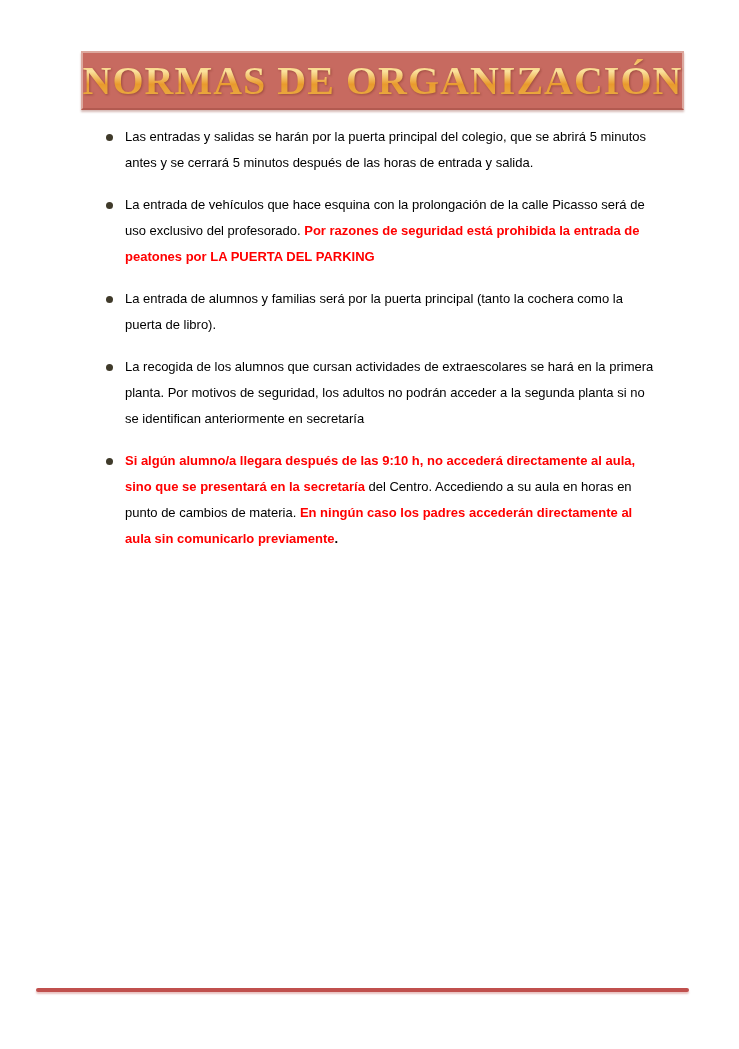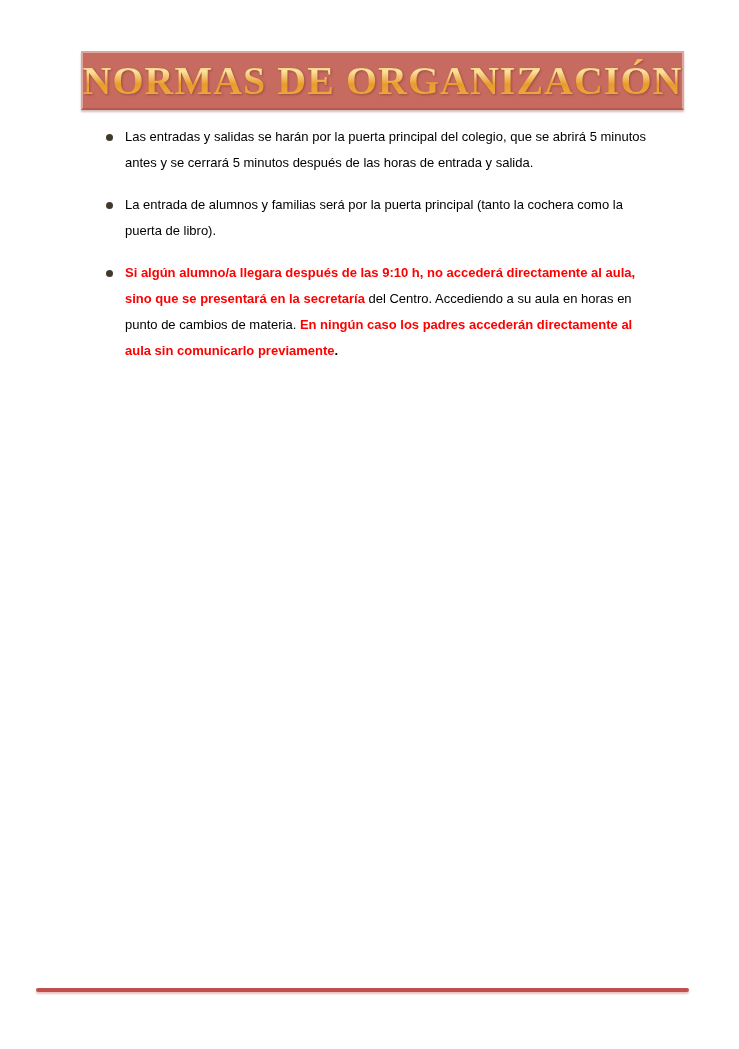--- a/index.html
+++ b/index.html
@@ -70,19 +70,21 @@
 <body>
 
 <div class="page">
 
   <div class="banner">
     <span class="banner-text">NORMAS DE ORGANIZACIÓN</span>
   </div>
 
   <ul class="rules" id="rules-list">
       <li><span class="dot"></span><span class="seg-normal">Las entradas y salidas se harán por la puerta principal del colegio, que se abrirá 5 minutos antes y se cerrará 5 minutos después de las horas de entrada y salida.</span></li>
+      <li><span class="dot"></span><span class="seg-normal">La entrada de vehículos que hace esquina con la prolongación de la calle Picasso será de uso exclusivo del profesorado. </span><span class="seg-red">Por razones de seguridad está prohibida la entrada de peatones por LA PUERTA DEL PARKING</span></li>
       <li><span class="dot"></span><span class="seg-normal">La entrada de alumnos y familias será por la puerta principal (tanto la cochera como la puerta de libro).</span></li>
+      <li><span class="dot"></span><span class="seg-normal">La recogida de los alumnos que cursan actividades de extraescolares se hará en la primera planta. Por motivos de seguridad, los adultos no podrán acceder a la segunda planta si no se identifican anteriormente en secretaría</span></li>
       <li><span class="dot"></span><span class="seg-red">Si algún alumno/a llegara después de las 9:10 h, no accederá directamente al aula, sino que se presentará en la secretaría</span><span class="seg-normal"> del Centro. Accediendo a su aula en horas en punto de cambios de materia. </span><span class="seg-red">En ningún caso los padres accederán directamente al aula sin comunicarlo previamente</span><span class="seg-bold">.</span></li>
     </ul>
 
   <div class="footer-line"></div>
 
 </div>
 
 </body></html>

